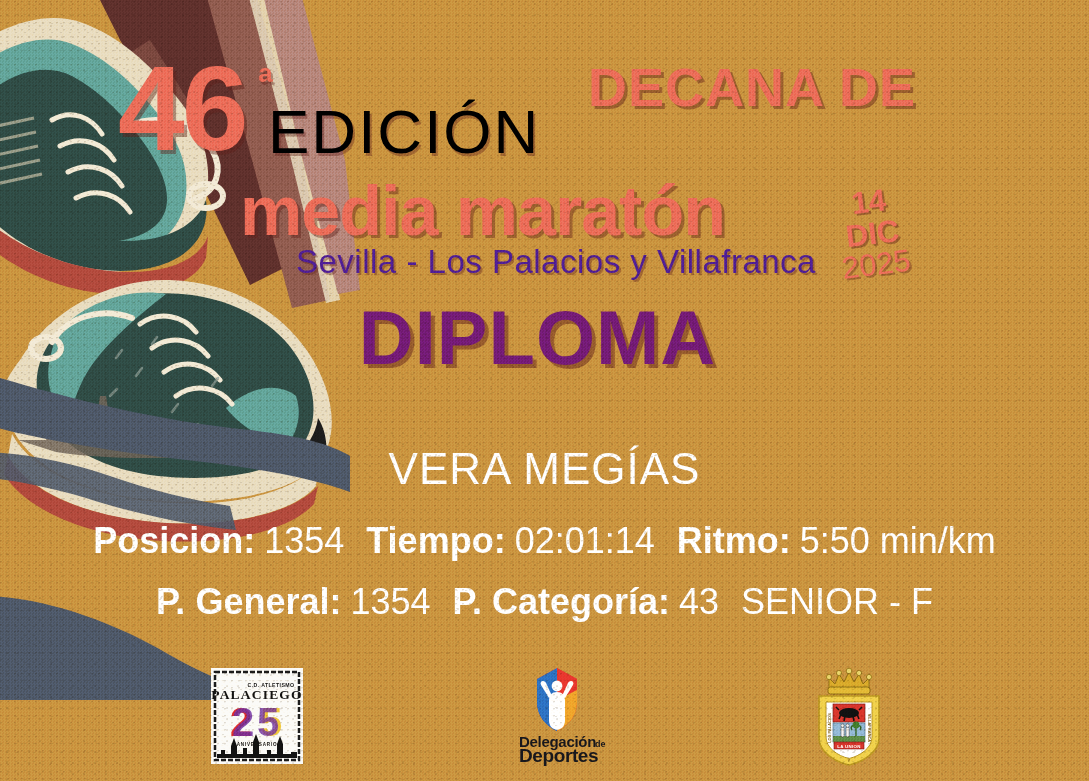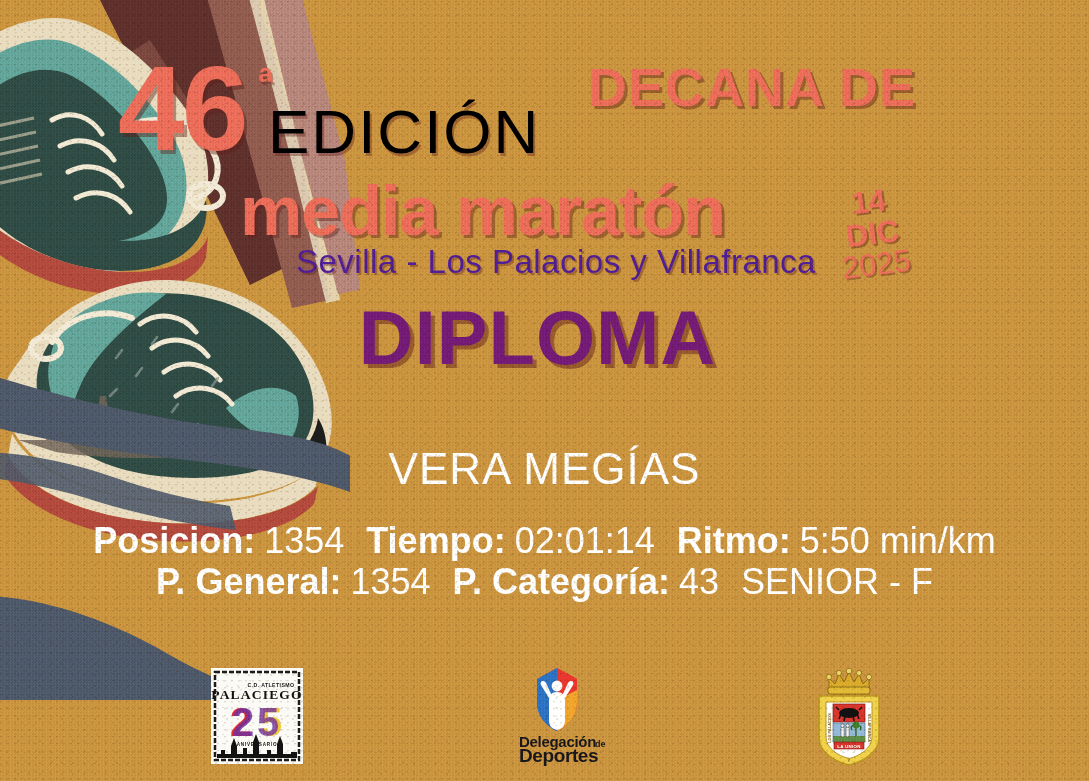--- a/index.html
+++ b/index.html
@@ -132,21 +132,21 @@
 
   
   .statrow{
     position:absolute;left:0;right:0;
     text-align:center;
     color:#ffffff;
     font-size:36px;line-height:1;
     white-space:nowrap;
   }
   #statrow1{top:523px;}
-  #statrow2{top:564px;}
+  #statrow2{top:584px;}
   .statrow .k{font-weight:700;}
   .statrow .v{font-weight:400;}
   .statrow .gap{display:inline-block;width:22px;}
   .statrow .gapsm{display:inline-block;width:9px;}
 
   
   #logos{position:absolute;left:12px;right:0;top:663px;height:110px;}
   .logo{position:absolute;}
   #logo-palaciego{left:199px;top:5px;}
   #logo-deportes{left:487px;top:3px;}

